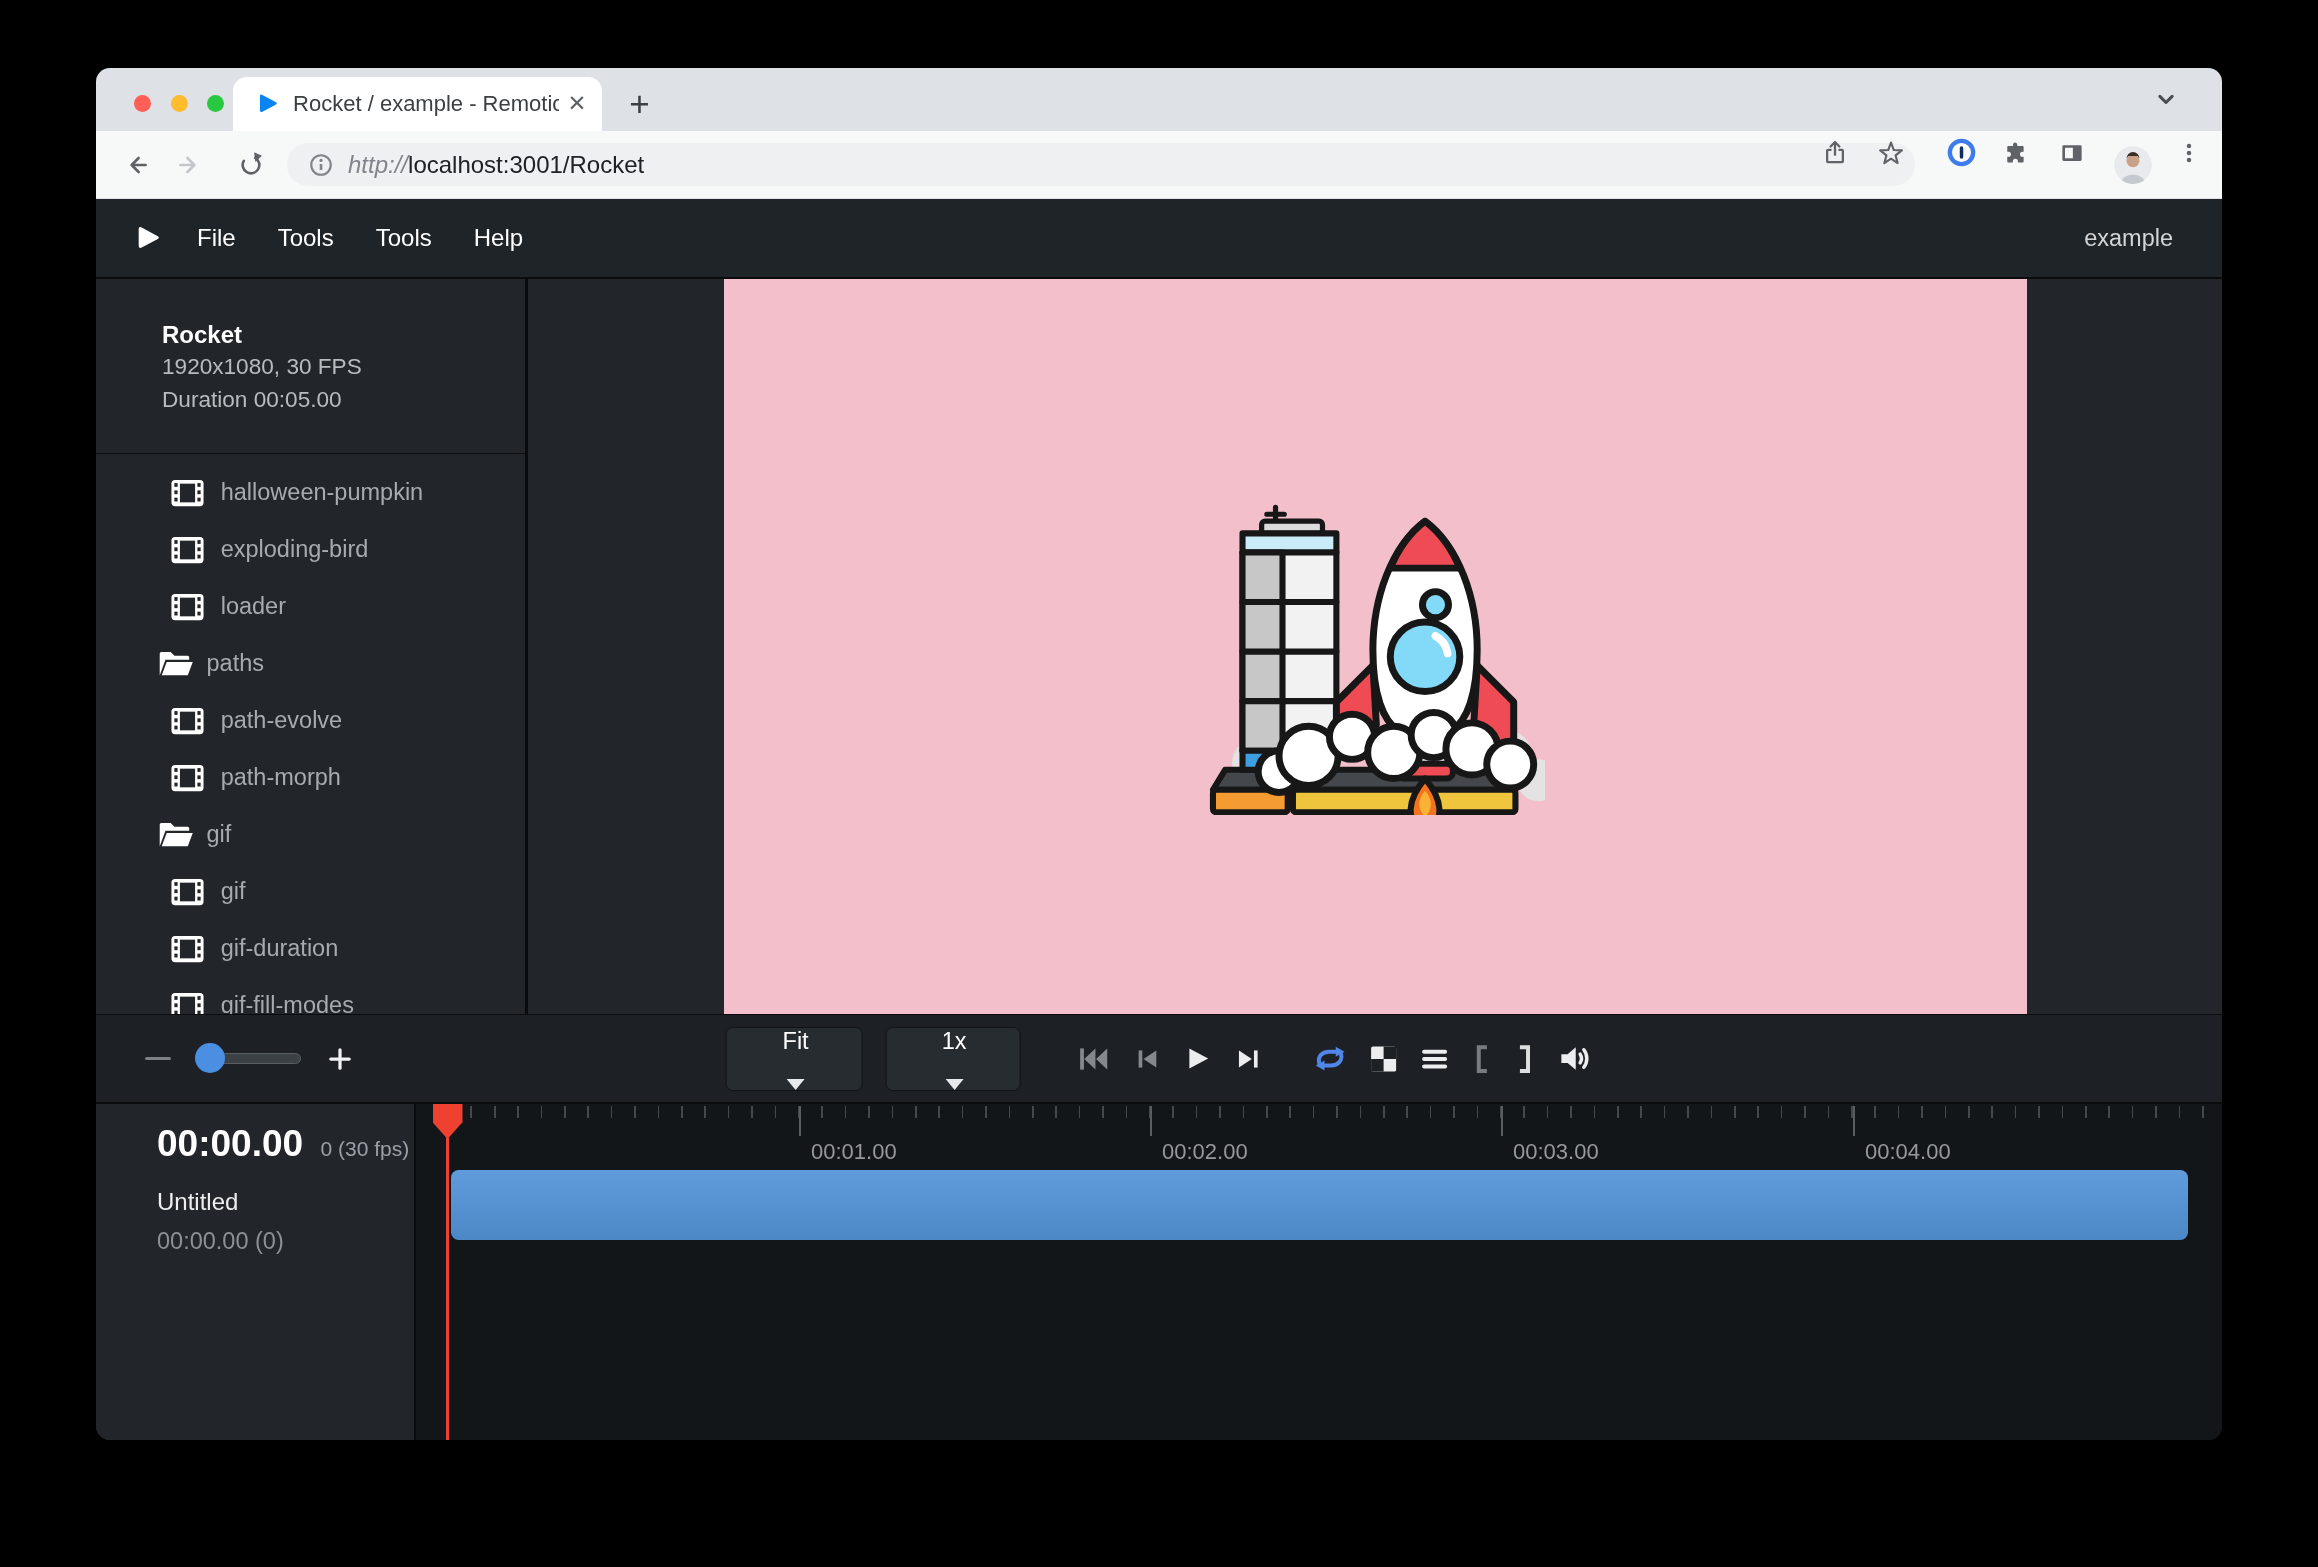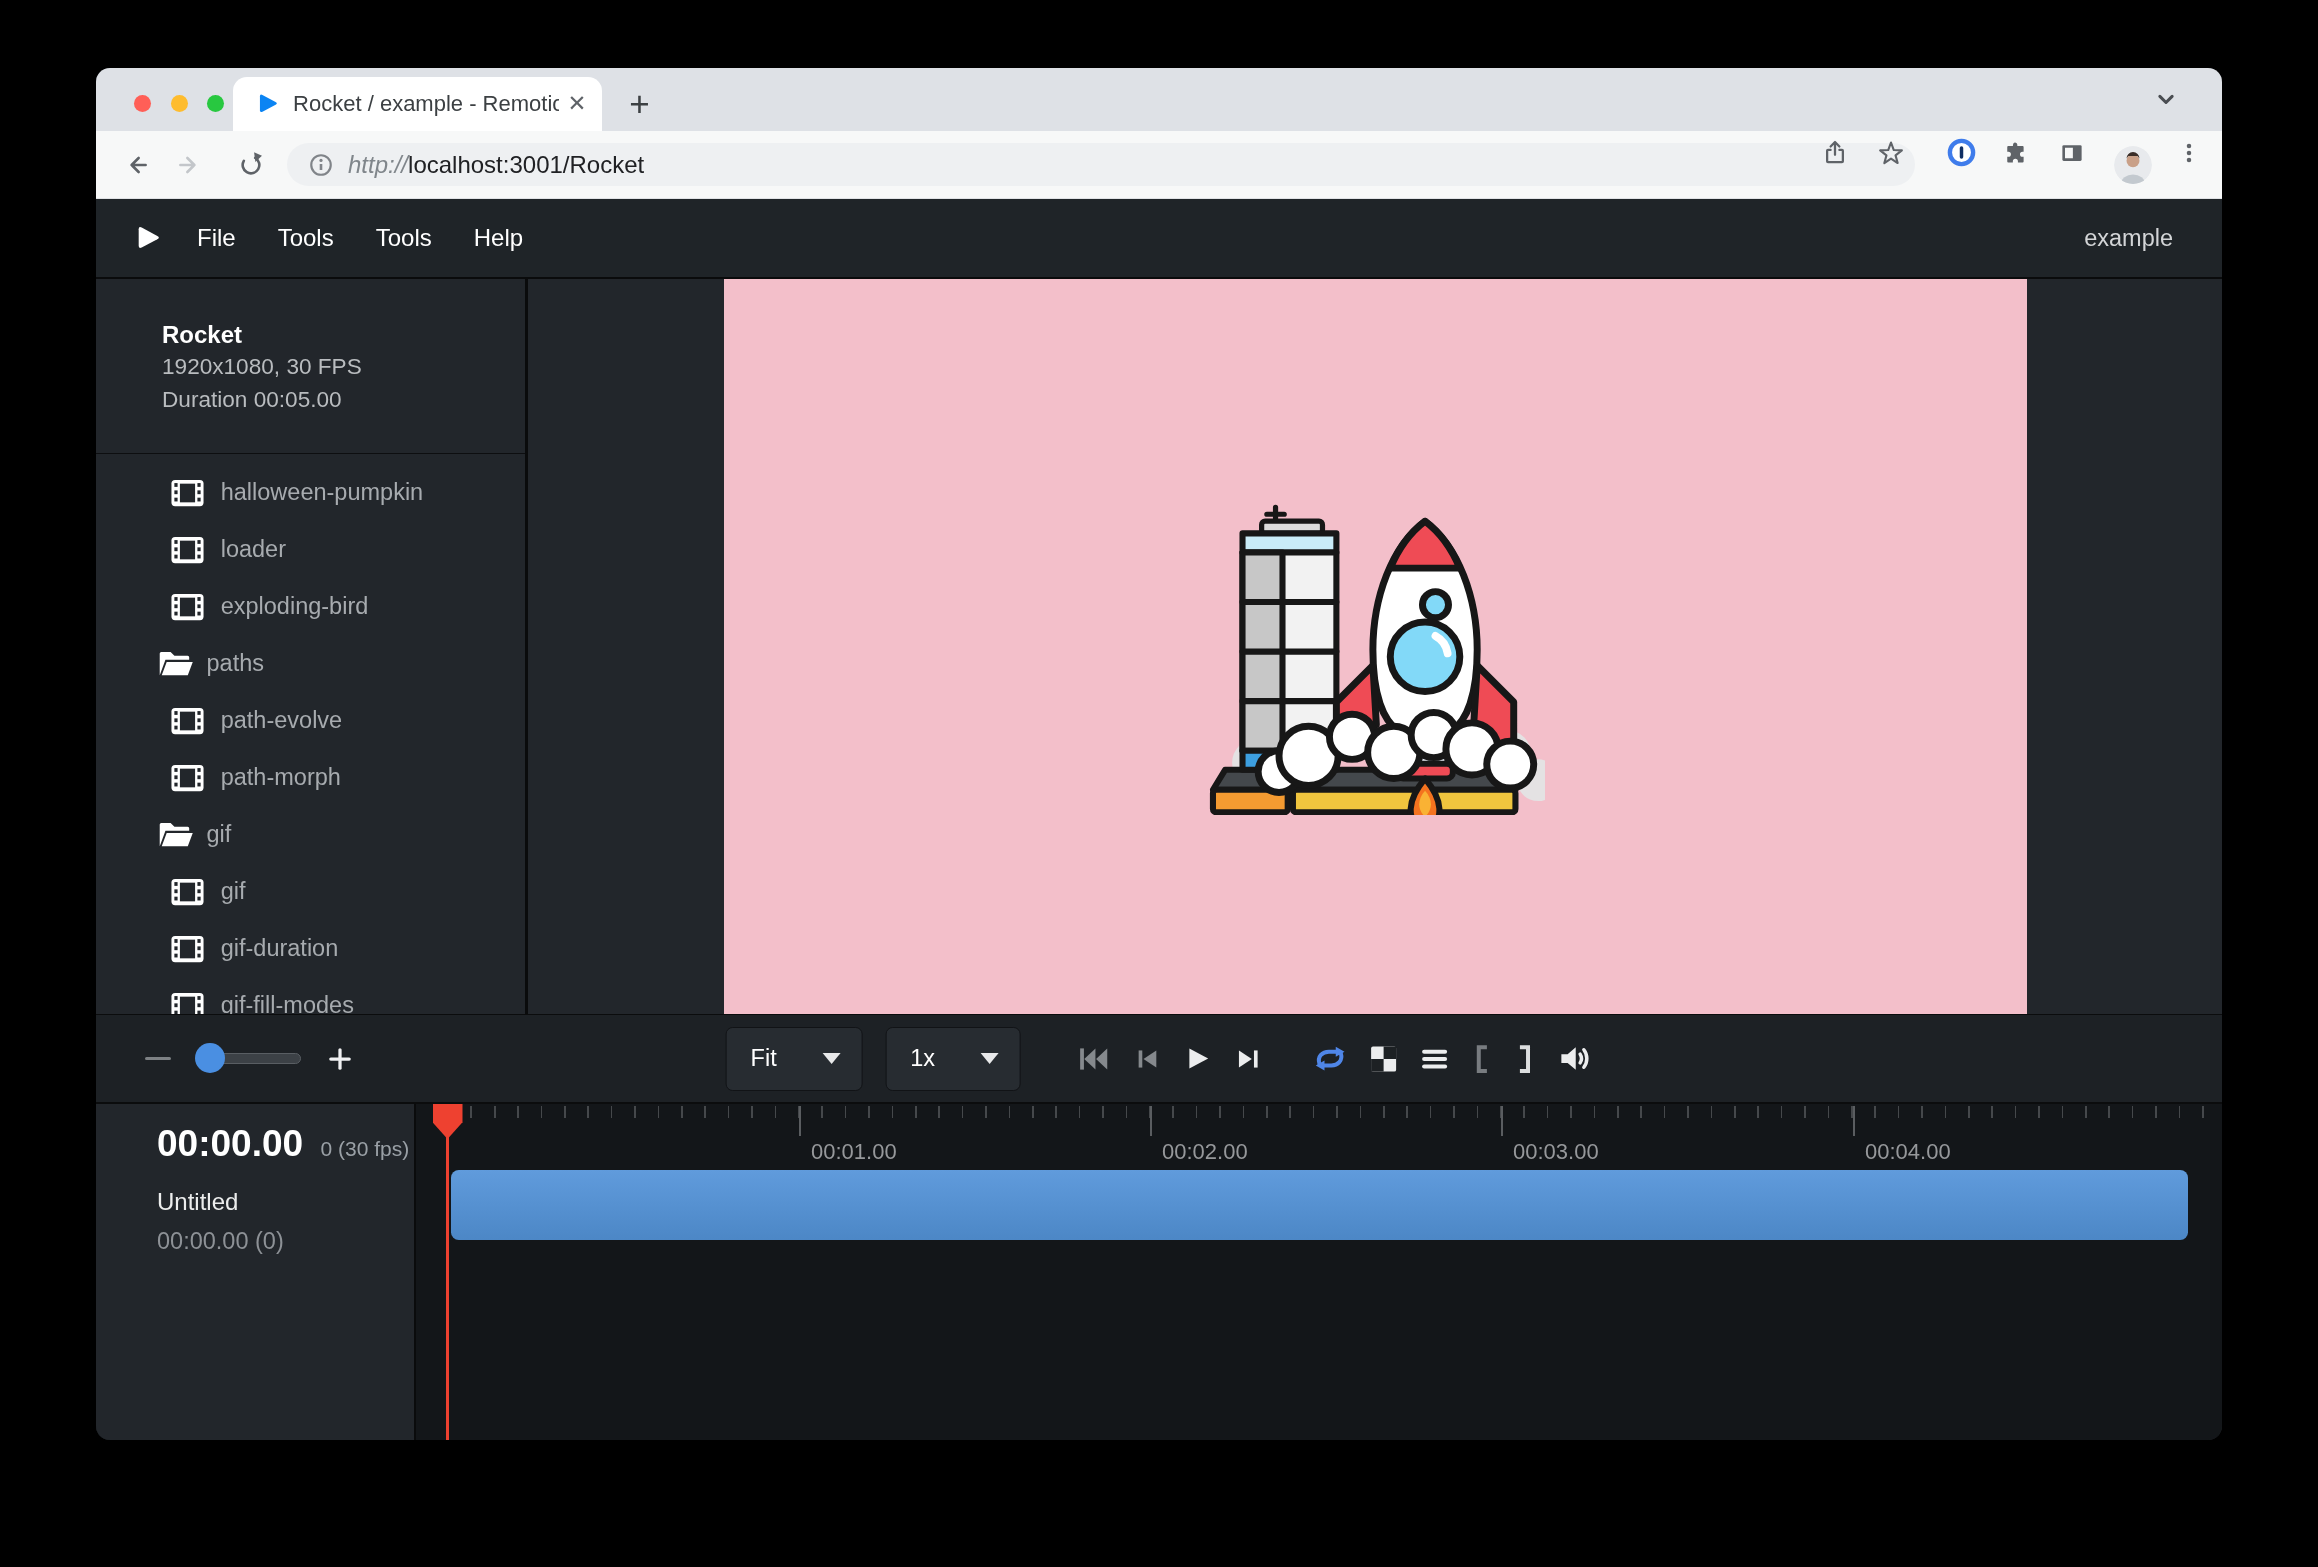--- a/index.html
+++ b/index.html
@@ -61,21 +61,21 @@
   
   .controls { position:relative; height:90px; background:#1d2125; border-top:1.7px solid #0b0c0d;
               border-bottom:2.6px solid #0b0c0d; flex:0 0 auto; }
   .zoom-group { position:absolute; left:49px; top:0; height:100%; display:flex; align-items:center; gap:26px; }
   .zoom-minus { width:26px; height:3.5px; background:#7d8184; border-radius:1.7px; }
   .zoom-slider { position:relative; width:104px; height:11.3px; background:#3c4146; border:1.7px solid #595e63; border-radius:7px; }
   .zoom-thumb { position:absolute; left:-3.5px; top:-11.3px; width:30px; height:30px; border-radius:50%; background:var(--accent-blue,#4a8fe2); }
   .center-group { position:absolute; left:50%; top:50%; transform:translate(-50%,-50%); display:flex; align-items:center; }
   .select { width:137px; height:64px; background:#272c31; border:1.7px solid #111316; border-radius:7px;
             display:flex; align-items:center; justify-content:space-between; padding:0 21px 0 24px;
-            color:#fff; font-size:23.5px; }
+            color:#fff; font-size:23.5px;flex-direction:column; }
   .select.speed { width:135px; margin-left:22.6px; }
   .caret { width:0; height:0; border-left:9.6px solid transparent; border-right:9.6px solid transparent; border-top:11.3px solid #e8e9ea; }
   .transport { display:flex; align-items:center; gap:21px; margin-left:56px; }
   .right-icons { display:flex; align-items:center; gap:21px; margin-left:49px; }
 
   
   .timeline { flex:1; display:flex; background:#131619; }
   .tl-left { width:320px; background:#22262b; border-right:2.6px solid #0a0b0c; padding:19px 0 0 61px; flex:0 0 auto; }
   .tl-time-row { display:flex; align-items:baseline; gap:17.4px; }
   .tl-timecode { color:#fff; font-size:37px; font-weight:bold; }
@@ -213,38 +213,38 @@
                   <g fill="#22262b">
                     <rect x="3" y="3.2" width="2.2" height="2.6"></rect>
                     <rect x="3" y="8.2" width="2.2" height="2.6"></rect>
                     <rect x="3" y="13.2" width="2.2" height="2.6"></rect>
                     <rect x="18.8" y="3.2" width="2.2" height="2.6"></rect>
                     <rect x="18.8" y="8.2" width="2.2" height="2.6"></rect>
                     <rect x="18.8" y="13.2" width="2.2" height="2.6"></rect>
                   </g>
                 </svg>
               </span>
+              <span>exploding-bird</span>
+            </div>
+            <div class="list-item">
+              <span class="ic">
+                <svg width="35" height="30" viewBox="0 0 24 20">
+                  <rect x="1" y="1" width="22" height="18" rx="2.5" fill="#fff"></rect>
+                  <rect x="6.8" y="3.6" width="10.4" height="12.8" fill="#22262b"></rect>
+                  <g fill="#22262b">
+                    <rect x="3" y="3.2" width="2.2" height="2.6"></rect>
+                    <rect x="3" y="8.2" width="2.2" height="2.6"></rect>
+                    <rect x="3" y="13.2" width="2.2" height="2.6"></rect>
+                    <rect x="18.8" y="3.2" width="2.2" height="2.6"></rect>
+                    <rect x="18.8" y="8.2" width="2.2" height="2.6"></rect>
+                    <rect x="18.8" y="13.2" width="2.2" height="2.6"></rect>
+                  </g>
+                </svg>
+              </span>
               <span>loader</span>
-            </div>
-            <div class="list-item">
-              <span class="ic">
-                <svg width="35" height="30" viewBox="0 0 24 20">
-                  <rect x="1" y="1" width="22" height="18" rx="2.5" fill="#fff"></rect>
-                  <rect x="6.8" y="3.6" width="10.4" height="12.8" fill="#22262b"></rect>
-                  <g fill="#22262b">
-                    <rect x="3" y="3.2" width="2.2" height="2.6"></rect>
-                    <rect x="3" y="8.2" width="2.2" height="2.6"></rect>
-                    <rect x="3" y="13.2" width="2.2" height="2.6"></rect>
-                    <rect x="18.8" y="3.2" width="2.2" height="2.6"></rect>
-                    <rect x="18.8" y="8.2" width="2.2" height="2.6"></rect>
-                    <rect x="18.8" y="13.2" width="2.2" height="2.6"></rect>
-                  </g>
-                </svg>
-              </span>
-              <span>exploding-bird</span>
             </div>
             <div class="list-item folder">
               <span class="ic">
                 <svg width="38" height="31" viewBox="0 0 24 20">
                   <path fill="#fff" d="M1.5 17.5 V3.5 Q1.5 2.5 2.5 2.5 H8.5 L11 5 H19.5 Q20.5 5 20.5 6 V7.5 H5.2 L1.5 17.5 Z"></path>
                   <path fill="#fff" d="M6 9 H22.8 L19.6 17.5 H2.8 Z"></path>
                 </svg>
               </span>
               <span>paths</span>
             </div>

